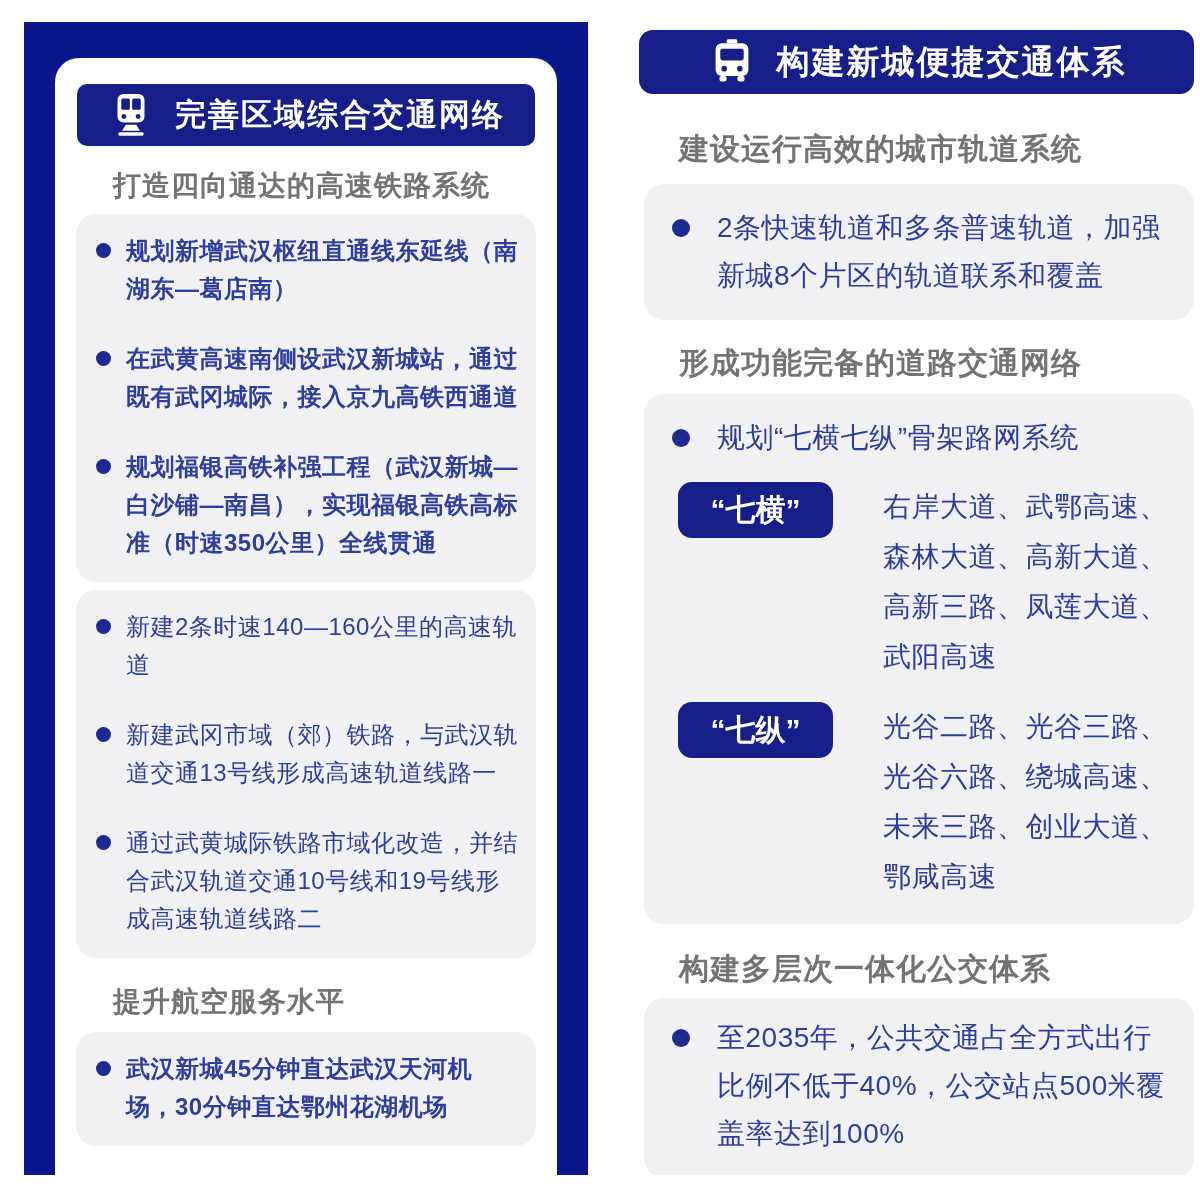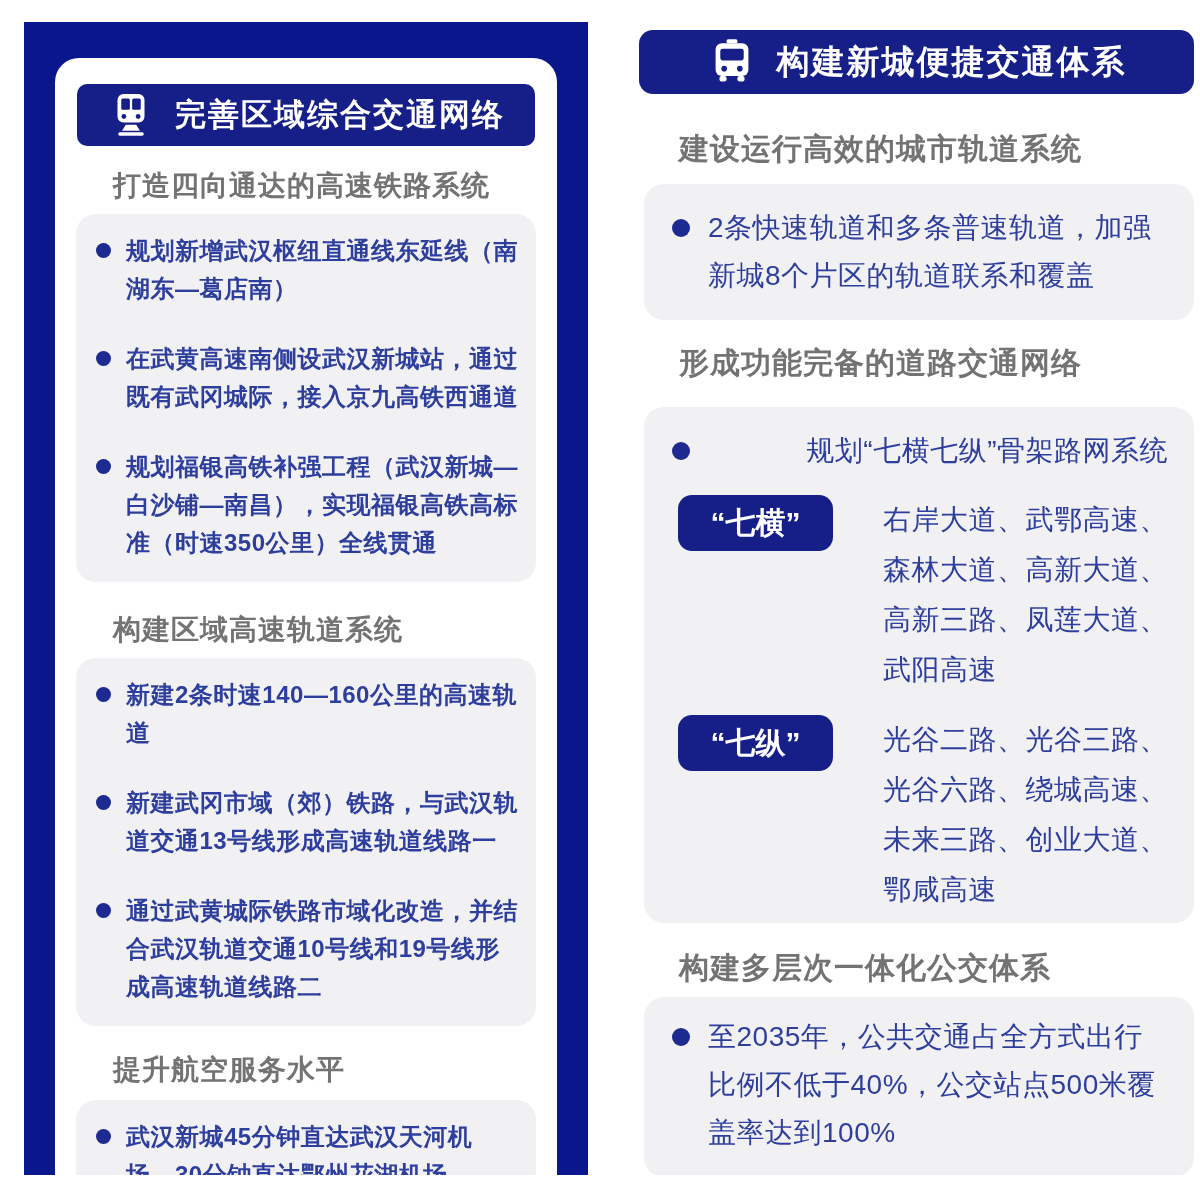--- a/index.html
+++ b/index.html
@@ -79,25 +79,25 @@
   .right-col .badge-title{font-size:33px;}
   .right-col .sec-h{
     margin:34px 0 0 67px;
     font-size:30px;line-height:42px;
   }
   .right-col .gbox{
     margin:14px 0 0 32px;
     width:550px;
     padding:20px 26px 20px 28px;
   }
-  .right-col .gbox.roadnet{margin-top:23px;padding-bottom:8px;}
+  .right-col .gbox.roadnet{margin-top:10px;padding-bottom:22px;}
   .right-col .sec-h.h2{margin-top:22px;}
   .right-col .sec-h.h3{margin-top:24px;}
   .right-col .gbox.last{margin-top:8px;padding-top:16px;}
-  .right-col .bullet{gap:18px;margin-bottom:0;justify-content:space-between;}
+  .right-col .bullet{gap:27px;margin-bottom:0;}
   .right-col .dot{width:18px;height:18px;margin-top:15px;}
   .right-col .btext{font-size:28px;line-height:48px;letter-spacing:0.5px;}
   .group-row{
     display:flex;align-items:flex-start;gap:50px;
     margin:20px 0 0 6px;
   }
   .gbadge{
     flex:none;
     min-width:155px;height:56px;
     background:#161f88;border-radius:14px;
@@ -142,21 +142,20 @@
         <div class="bullet">
           <span class="dot"></span>
           <span class="btext">在武黄高速南侧设武汉新城站，通过既有武冈城际，接入京九高铁西通道</span>
         </div>
         <div class="bullet">
           <span class="dot"></span>
           <span class="btext">规划福银高铁补强工程（武汉新城—白沙铺—南昌），实现福银高铁高标准（时速350公里）全线贯通</span>
         </div>
       </div>
 
-      <h2 class="sec-h h2">构建区域高速轨道系统</h2>
       <div class="gbox">
         <div class="bullet">
           <span class="dot"></span>
           <span class="btext">新建2条时速140—160公里的高速轨道</span>
         </div>
         <div class="bullet">
           <span class="dot"></span>
           <span class="btext">新建武冈市域（郊）铁路，与武汉轨道交通13号线形成高速轨道线路一</span>
         </div>
         <div class="bullet">

